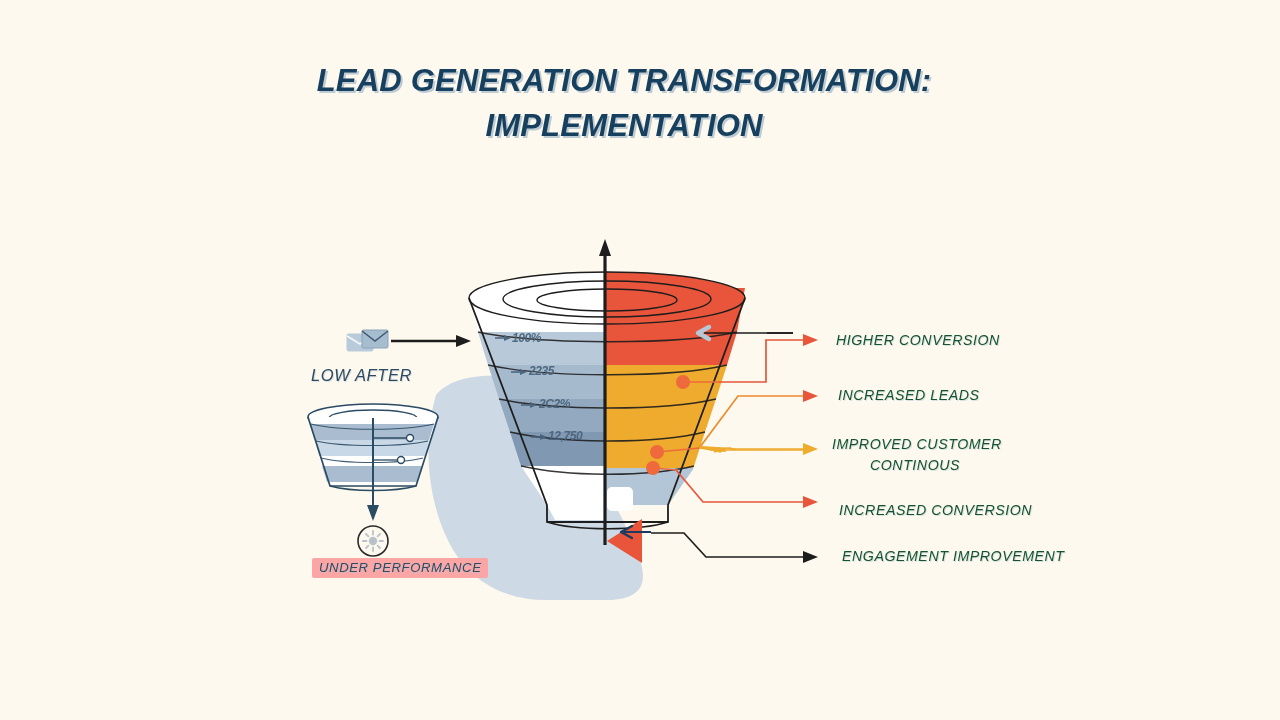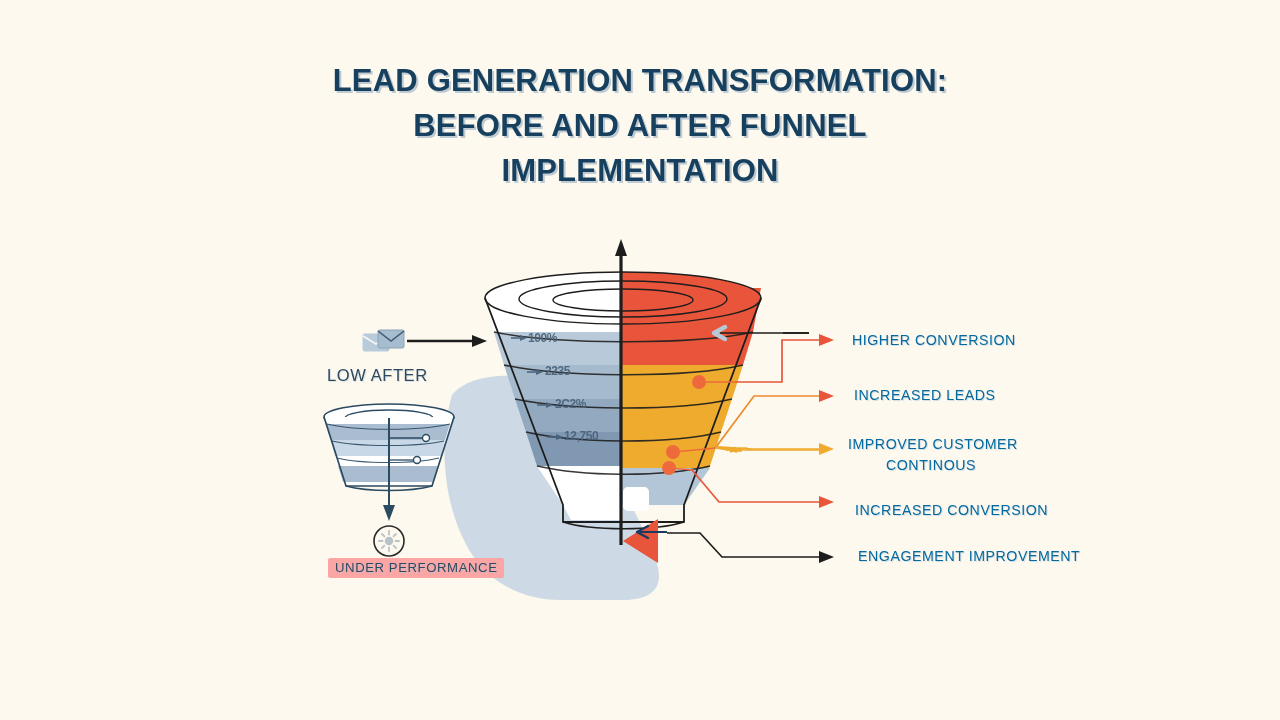--- a/index.html
+++ b/index.html
@@ -10,24 +10,25 @@
   }
   body {
     width: 1280px;
     height: 720px;
     overflow: hidden;
     font-family: "Liberation Sans", sans-serif;
     position: relative;
   }
   #stage {
     position: absolute;
-    left: 16px; top: 0;
+    left: 0; top: 0;
     width: 1216px;
     height: 720px;
     background: #fdf9ee;
+    font-style: italic;
   }
 
   
   #title-block {
     position: absolute;
     left: 300px;
     top: 58px;
     width: 648px;
     text-align: center;
     line-height: 45px;
@@ -62,21 +63,21 @@
     font-family: "Liberation Sans", sans-serif;
     font-size: 12px;
     font-weight: bold;
     color: #48637b;
     letter-spacing: -0.4px;
     opacity: 0.92;
   }
   .right-label {
     font-size: 14.2px;
     letter-spacing: 0.55px;
-    color: #0369a1;
+    color: #14532d;
     text-shadow: 1px 1px 0 rgba(170,190,210,0.45);
   }
   #low-count {
     left: 311px;
     top: 366px;
     font-size: 16.5px;
     letter-spacing: 0.6px;
     color: #2e4a60;
     text-shadow: 1px 1px 0 rgba(170,190,210,0.4);
   }
@@ -93,21 +94,20 @@
   }
   .rl-2line { line-height: 21px; text-align: center; }
 </style>
 </head>
 <body>
 
 <div id="stage">
 
   <div id="title-block">
     <span class="tline">LEAD GENERATION TRANSFORMATION:</span>
-    <span class="tline">BEFORE AND AFTER FUNNEL</span>
     <span class="tline">IMPLEMENTATION</span>
   </div>
 
   <svg id="art" viewBox="0 0 1280 720">
     <defs>
       <clipPath id="clip-left">
         <rect x="380" y="230" width="225" height="400"></rect>
       </clipPath>
       <clipPath id="clip-right">
         <rect x="605" y="230" width="230" height="400"></rect>

